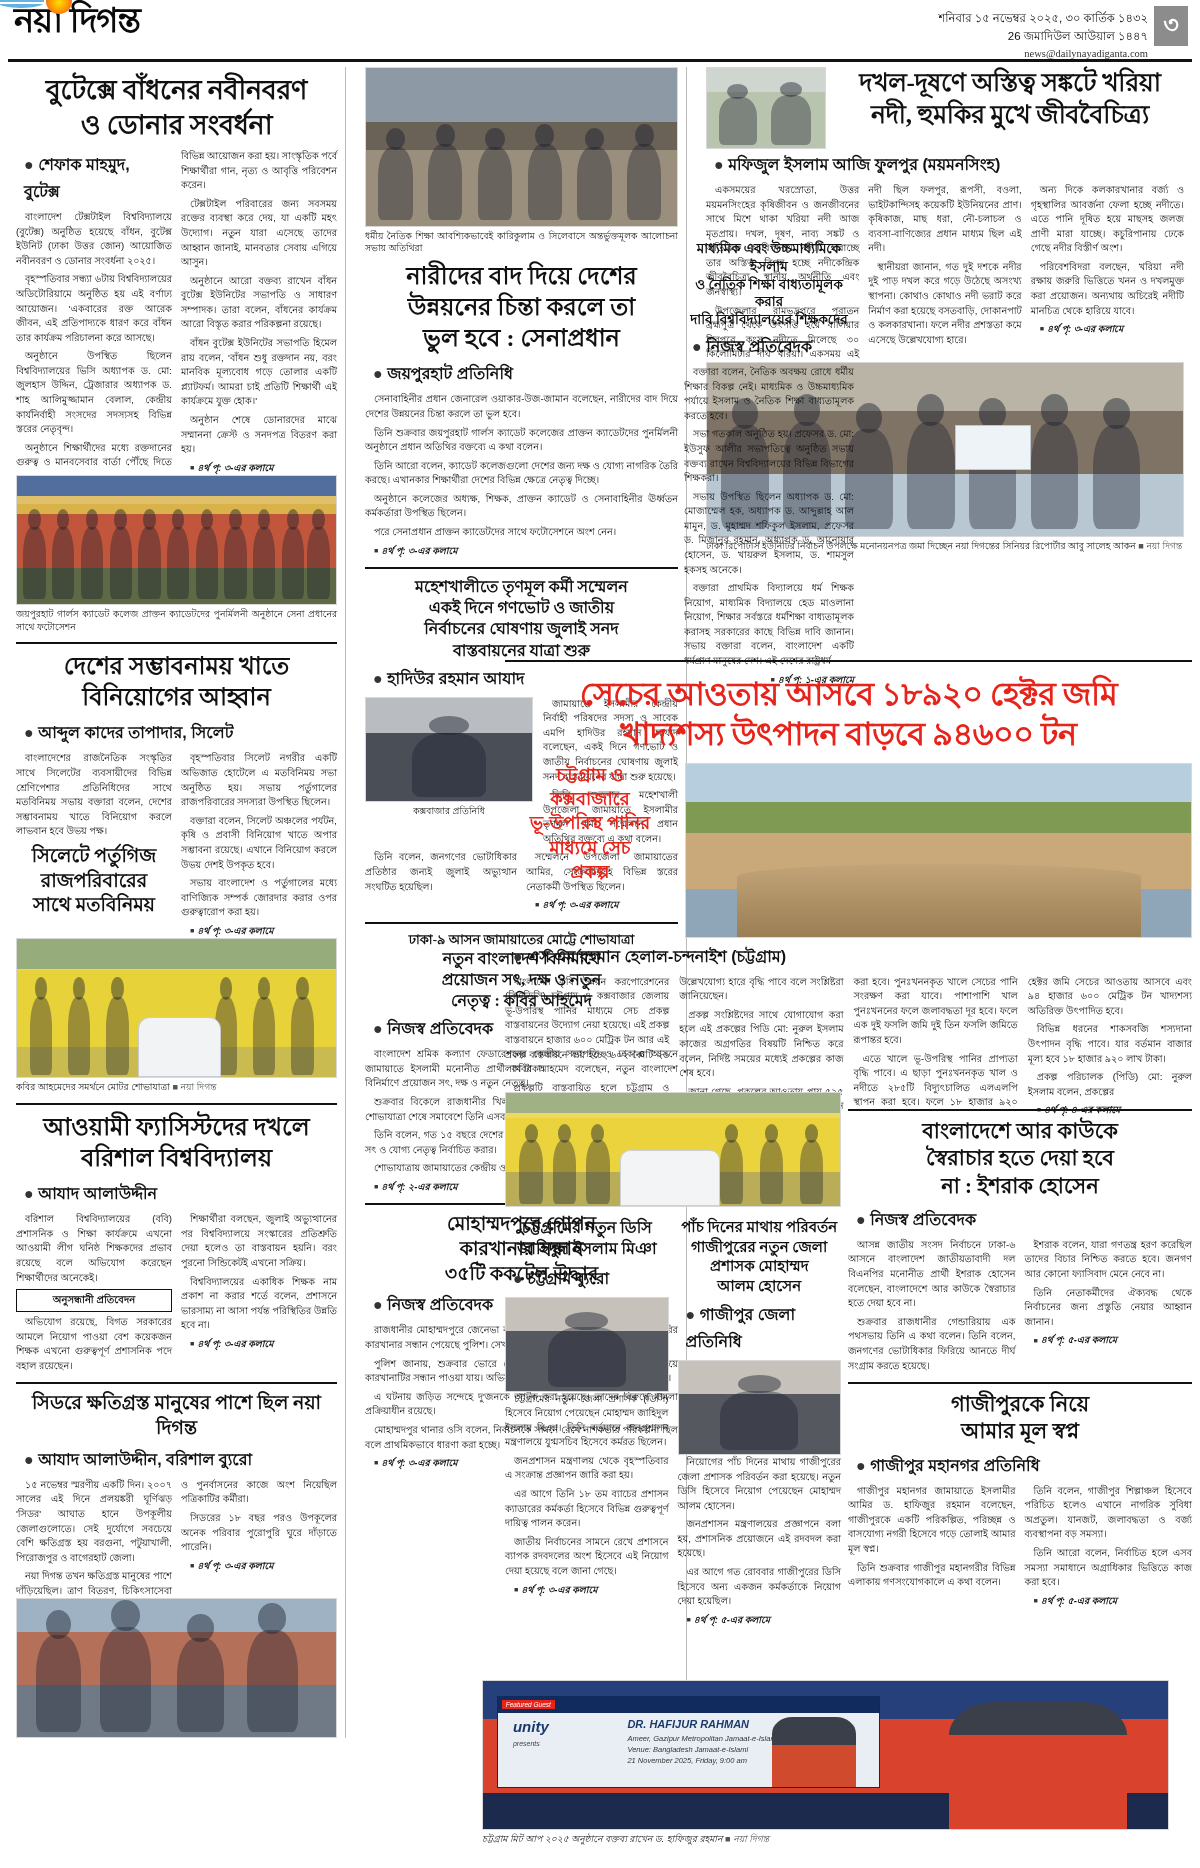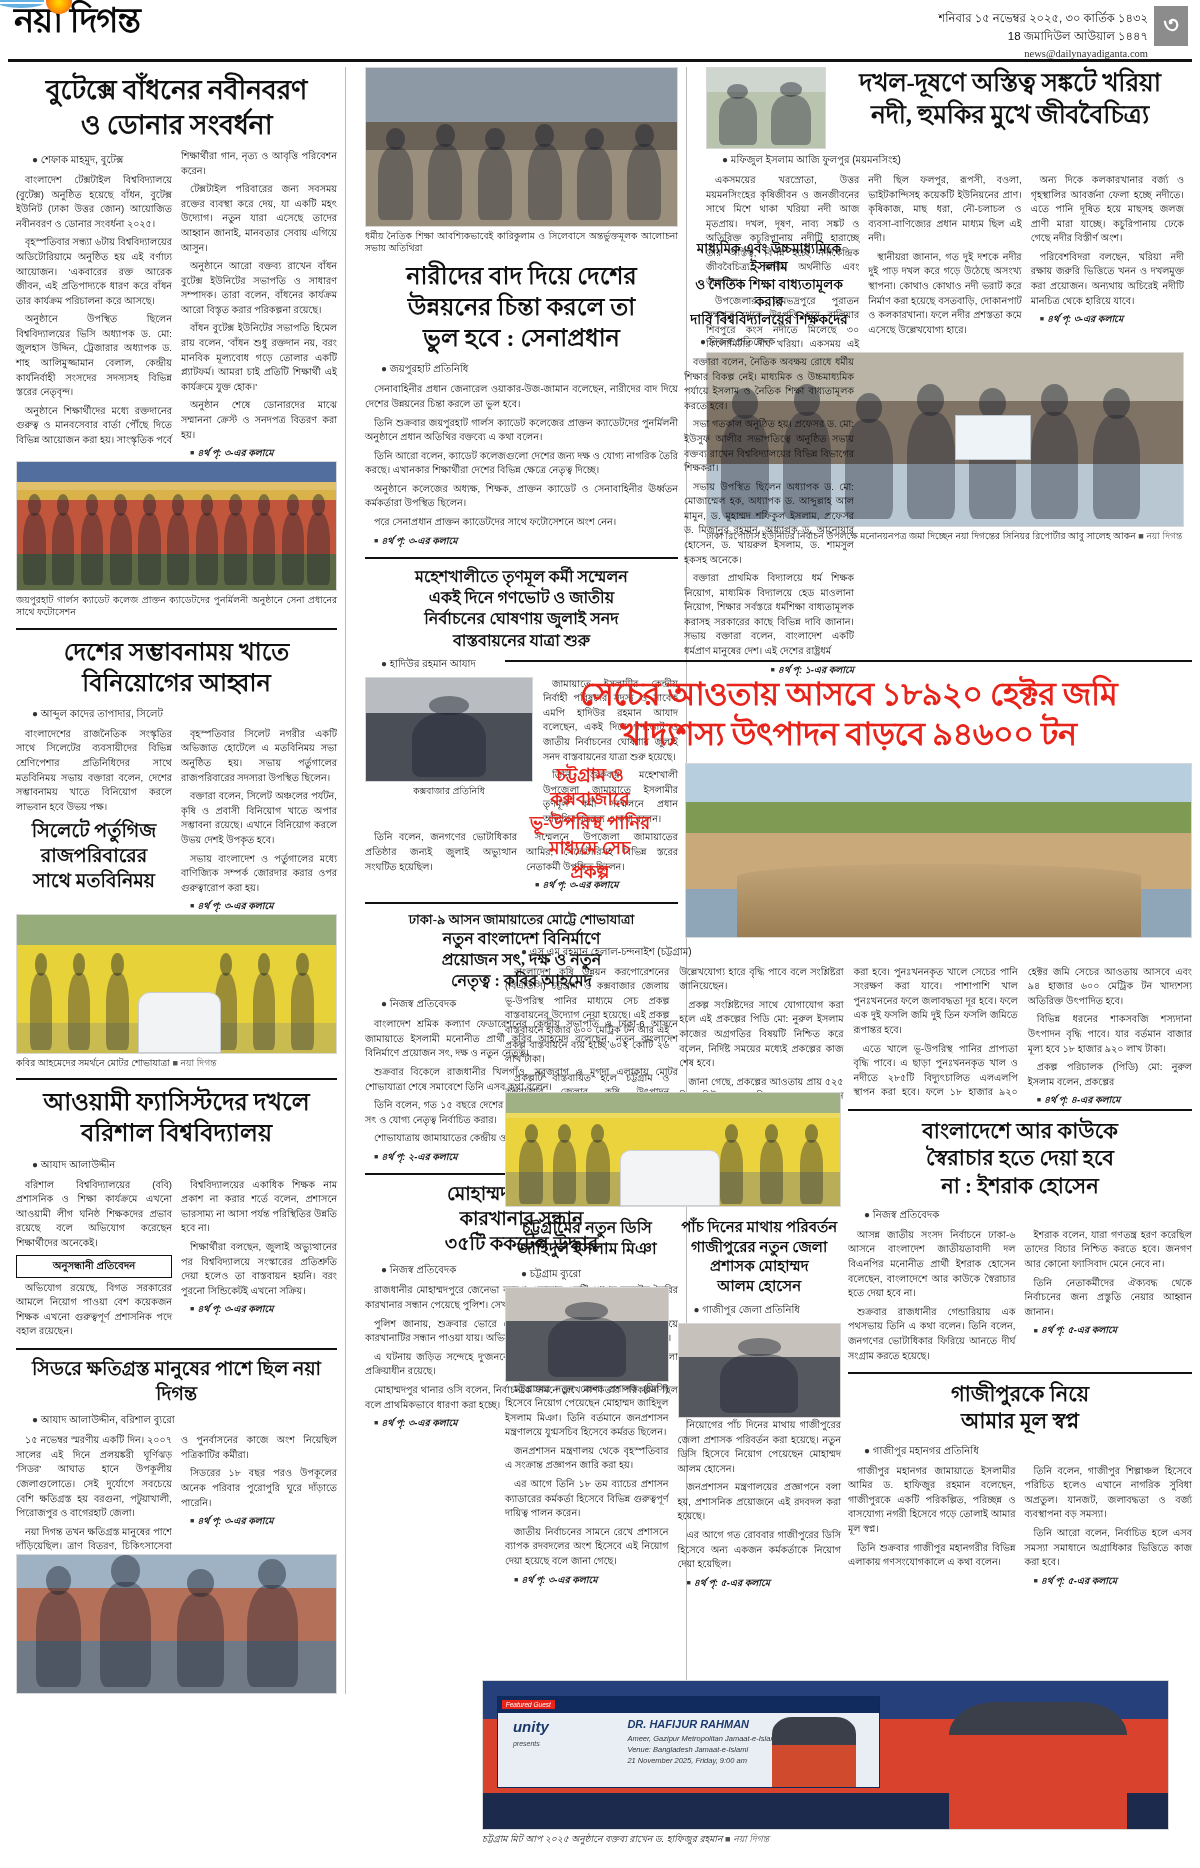--- a/index.html
+++ b/index.html
@@ -46,21 +46,21 @@
            font-family:"Liberation Serif", serif; margin:6px 0 7px; }
   .hl-md { font-size:19px; font-weight:bold; line-height:1.3; text-align:center;
            font-family:"Liberation Serif", serif; margin:5px 0 6px; }
   .hl-sm { font-size:16px; font-weight:bold; line-height:1.32; text-align:center;
            font-family:"Liberation Serif", serif; margin:4px 0 5px; }
   .hl-red { color:#e8231a; font-size:32px; font-weight:bold; text-align:center;
             font-family:"Liberation Serif", serif; line-height:1.26; letter-spacing:-.5px;
             margin:6px 0 8px; }
   .hl-redbox { color:#e8231a; font-size:18px; font-weight:bold; text-align:center;
                line-height:1.35; font-family:"Liberation Serif", serif; }
-  .byline { font-size:10px; font-weight:normal; margin:3px 16px 4px; }
+  .byline { font-size:16px; font-weight:bold; margin:3px 8px 4px; }
   .byline .bullet { color:#333; }
   .caption { font-size:9.2px; line-height:1.35; color:#222; margin:3px 0 4px;
              text-align:justify; }
   .caption .src { color:#555; }
 
   .body-2col { column-count:2; column-gap:9px; column-rule:0; }
   .body-3col { column-count:3; column-gap:9px; }
   p.txt { font-size:9.6px; line-height:1.52; text-align:justify; margin:0 0 4px;
           text-indent:9px; hyphens:auto; }
   p.txt:first-child { text-indent:9px; }
@@ -127,21 +127,21 @@
 
   <div class="masthead">
     <div class="logo-wrap">
       <div class="logo-text">নয়া দিগন্ত</div>
       <span class="logo-sun"></span>
       <span class="logo-wave"></span>
     </div>
     <div class="masthead-right">
       <div class="dateblock">
         <div>শনিবার ১৫ নভেম্বর ২০২৫, ৩০ কার্তিক ১৪৩২</div>
-        <div>18 জমাদিউল আউয়াল ১৪৪৭</div>
+        <div>26 জমাদিউল আউয়াল ১৪৪৭</div>
         <div class="mail">news@dailynayadiganta.com</div>
       </div>
       <div class="pagenum-box">৩</div>
     </div>
   </div>
   <div class="rule-top"></div>
 
   <div class="grid">
 
     <div class="col col-1">
@@ -225,22 +225,22 @@
       <div class="hl-lg">
         <div>আওয়ামী ফ্যাসিস্টদের দখলে</div>
         <div>বরিশাল বিশ্ববিদ্যালয়</div>
       </div>
       <div class="byline"><span class="bullet">●</span>
         <span>আযাদ আলাউদ্দীন</span></div>
       <div class="body-2col">
         <p class="txt">বরিশাল বিশ্ববিদ্যালয়ের (ববি) প্রশাসনিক ও শিক্ষা কার্যক্রমে এখনো আওয়ামী লীগ ঘনিষ্ঠ শিক্ষকদের প্রভাব রয়েছে বলে অভিযোগ করেছেন শিক্ষার্থীদের অনেকেই।</p>
         <div class="boxed-note">অনুসন্ধানী প্রতিবেদন</div>
         <p class="txt">অভিযোগ রয়েছে, বিগত সরকারের আমলে নিয়োগ পাওয়া বেশ কয়েকজন শিক্ষক এখনো গুরুত্বপূর্ণ প্রশাসনিক পদে বহাল রয়েছেন।</p>
+        <p class="txt">শিক্ষার্থীরা বলছেন, জুলাই অভ্যুত্থানের পর বিশ্ববিদ্যালয়ে সংস্কারের প্রতিশ্রুতি দেয়া হলেও তা বাস্তবায়ন হয়নি। বরং পুরনো সিন্ডিকেটই এখনো সক্রিয়।</p>
         <p class="txt">বিশ্ববিদ্যালয়ের একাধিক শিক্ষক নাম প্রকাশ না করার শর্তে বলেন, প্রশাসনে ভারসাম্য না আসা পর্যন্ত পরিস্থিতির উন্নতি হবে না।</p>
-        <p class="txt">শিক্ষার্থীরা বলছেন, জুলাই অভ্যুত্থানের পর বিশ্ববিদ্যালয়ে সংস্কারের প্রতিশ্রুতি দেয়া হলেও তা বাস্তবায়ন হয়নি। বরং পুরনো সিন্ডিকেটই এখনো সক্রিয়।</p>
         <p class="txt"><span class="jump">৪র্থ পৃ: ৩-এর কলামে</span></p>
       </div>
 
       <div class="sep-thick"></div>
 
       <div class="hl-md">সিডরে ক্ষতিগ্রস্ত মানুষের পাশে ছিল নয়া দিগন্ত</div>
       <div class="byline"><span class="bullet">●</span>
         <span>আযাদ আলাউদ্দীন, বরিশাল ব্যুরো</span></div>
       <div class="body-2col">
         <p class="txt">১৫ নভেম্বর স্মরণীয় একটি দিন। ২০০৭ সালের এই দিনে প্রলয়ঙ্করী ঘূর্ণিঝড় 'সিডর' আঘাত হানে উপকূলীয় জেলাগুলোতে। সেই দুর্যোগে সবচেয়ে বেশি ক্ষতিগ্রস্ত হয় বরগুনা, পটুয়াখালী, পিরোজপুর ও বাগেরহাট জেলা।</p>

